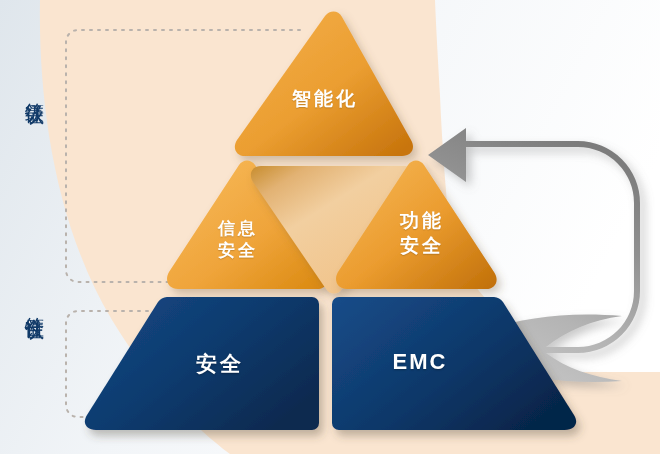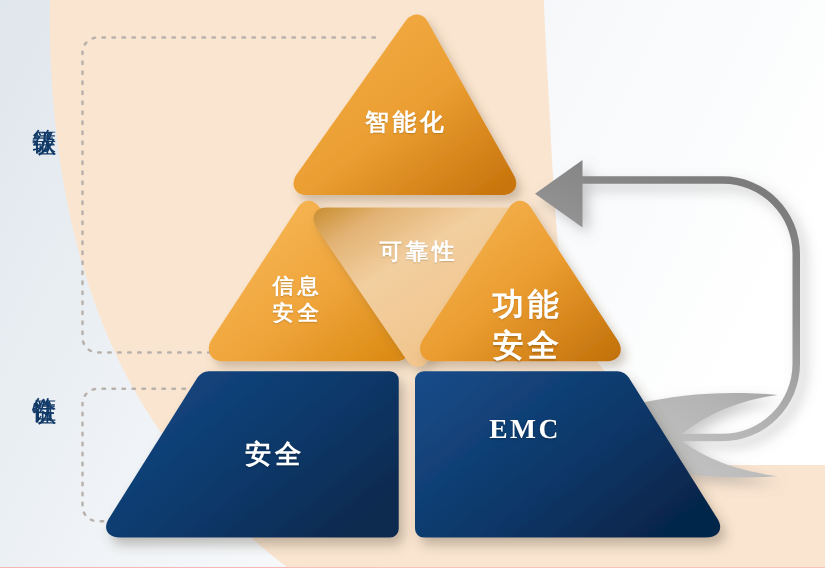--- a/index.html
+++ b/index.html
@@ -8,21 +8,21 @@
     background: #ffffff;
   }
   body {
     font-family: "Liberation Sans", "DejaVu Sans", sans-serif;
   }
   #stage {
     position: relative;
     width: 660px;
     height: 454px;
     overflow: hidden;
-    background: #ef4444;
+    background: #d946ef;
   }
   #stage svg {
     position: absolute;
     top: 0;
     left: 0;
   }
   .vlabel {
     position: absolute;
     writing-mode: vertical-rl;
     text-orientation: upright;
@@ -44,26 +44,26 @@
     text-align: center;
     white-space: pre;
     line-height: 1.3;
     letter-spacing: 3px;
     user-select: none;
     text-shadow: 0 1px 1px rgba(80,50,10,0.25);
   }
   #txt-intelligent { left: 265px; top: 87px; width: 120px; font-size: 19px; }
   #txt-infosec     { left: 188px; top: 218px; width: 100px; font-size: 17px; }
   #txt-reliability { left: 280px; top: 190px; width: 110px; font-size: 18px; }
-  #txt-funcsafe    { left: 372px; top: 228px; width: 100px; font-size: 25px; }
+  #txt-funcsafe    { left: 372px; top: 209px; width: 100px; font-size: 19px; }
   #txt-safety      { left: 155px; top: 350px; width: 130px; font-size: 21px;
                      text-shadow: 0 1px 2px rgba(0,0,0,0.3); }
-  #txt-emc         { left: 355px; top: 329px; width: 130px; font-size: 22px;
+  #txt-emc         { left: 355px; top: 348px; width: 130px; font-size: 22px;
                      letter-spacing: 2px;
-                     text-shadow: 0 1px 2px rgba(0,0,0,0.3); font-family: Liberation Serif, serif; }
+                     text-shadow: 0 1px 2px rgba(0,0,0,0.3); }
 </style>
 </head>
 <body>
 
 <div id="stage">
 
   <svg width="660" height="454" viewBox="0 0 660 454">
     <defs>
 
       <linearGradient id="bgBlue" x1="0" y1="0" x2="1" y2="0.35">
@@ -281,21 +281,20 @@
 
   <div class="vlabel" id="label-grade">等级认证</div>
 
   <div class="vlabel" id="label-compliance">符合性认证</div>
 
   <div class="tile-text" id="txt-intelligent">智能化</div>
 
   <div class="tile-text" id="txt-infosec">信息
 安全</div>
 
-  <div class="tile-text" id="txt-reliability">可靠性</div>
 
   <div class="tile-text" id="txt-funcsafe">功能
 安全</div>
 
   <div class="tile-text" id="txt-safety">安全</div>
 
   <div class="tile-text" id="txt-emc">EMC</div>
 
 </div>
 

